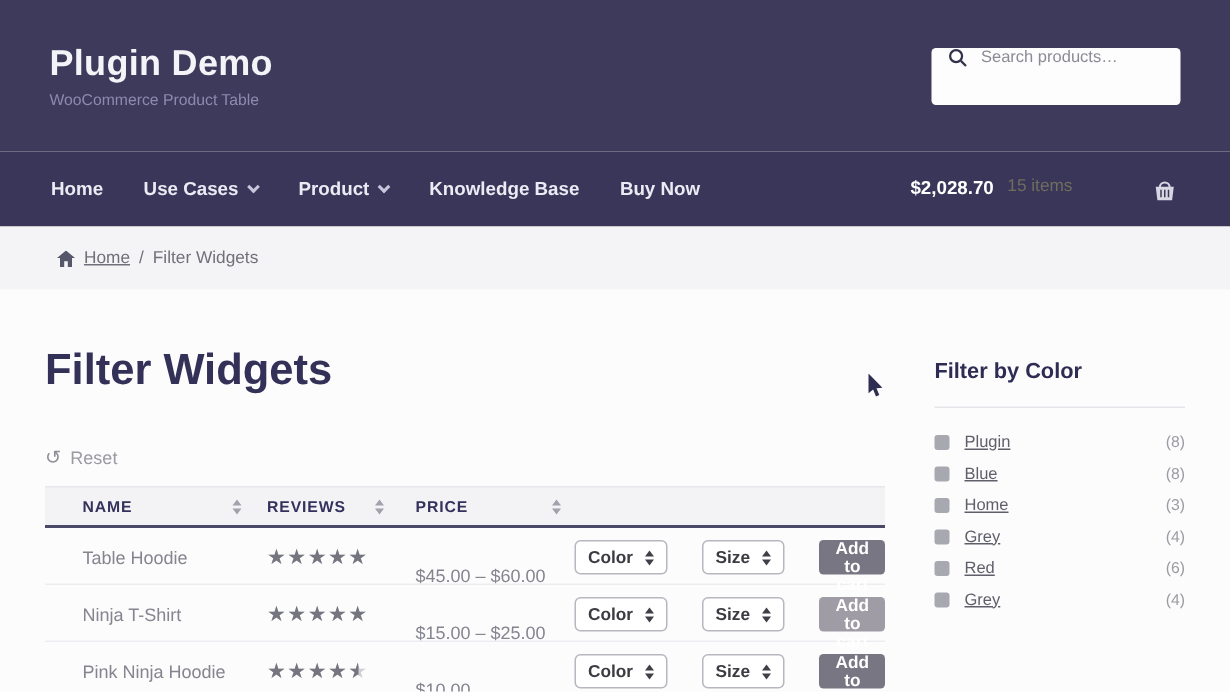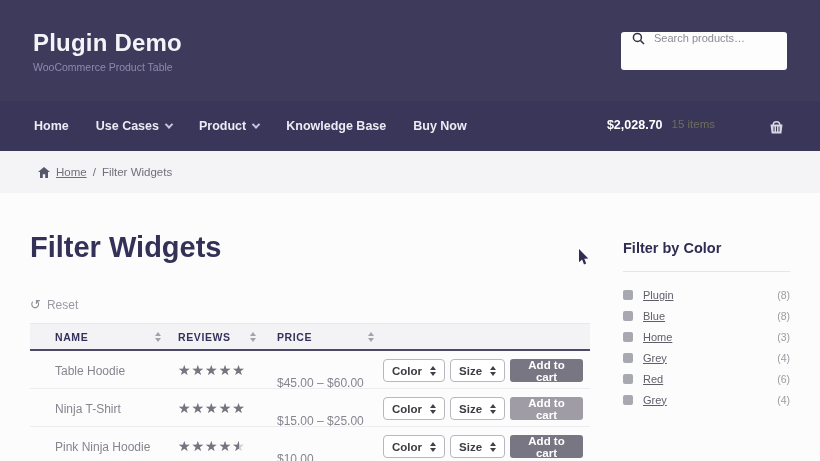--- a/index.html
+++ b/index.html
@@ -57,21 +57,21 @@
   .sort .up { border-bottom:4px solid #a2a2ae; }
   .sort .dn { border-top:4px solid #a2a2ae; }
   .t-row { height:38px; border-bottom:1px solid #ededf1; font-size:12px; color:#85858f; }
   .cell-name { padding-left:25px; }
   .cell-rev { padding-left:8px; }
   .cell-price { padding-left:12px;margin-top:25px; }
   .stars { position:relative; display:inline-block; font-size:14px; letter-spacing:1px;
            color:#cfcfd6; line-height:1; white-space:nowrap; }
   .s-fill { position:absolute; left:0; top:0; overflow:hidden; white-space:nowrap;
             color:#75757f; width:0; }
-  .cell-buy { display:flex; align-items:center; justify-content:center; gap:5px; padding-right:7px; }
+  .cell-buy { display:flex; align-items:center; justify-content:center; gap:23px; padding-right:7px; }
   .fsel { display:inline-flex; align-items:center; gap:8px; height:23px; padding:0 8px;
           background:#fff; border:1px solid #b7b7bf; border-radius:4px; cursor:pointer; }
   .fsel .lbl { font-size:11.5px; font-weight:bold; color:#3b3b42; }
   .stepper { display:flex; flex-direction:column; gap:2px; }
   .stepper i { display:block; width:0; height:0; border-left:3px solid transparent;
                border-right:3px solid transparent; }
   .stepper .up { border-bottom:4px solid #3f3f47; }
   .stepper .dn { border-top:4px solid #3f3f47; }
   .atc { height:23px; border:none; border-radius:3px; background:#787682; color:#fff;
          font-weight:bold; font-size:11.5px; padding:0 11px; cursor:pointer;

